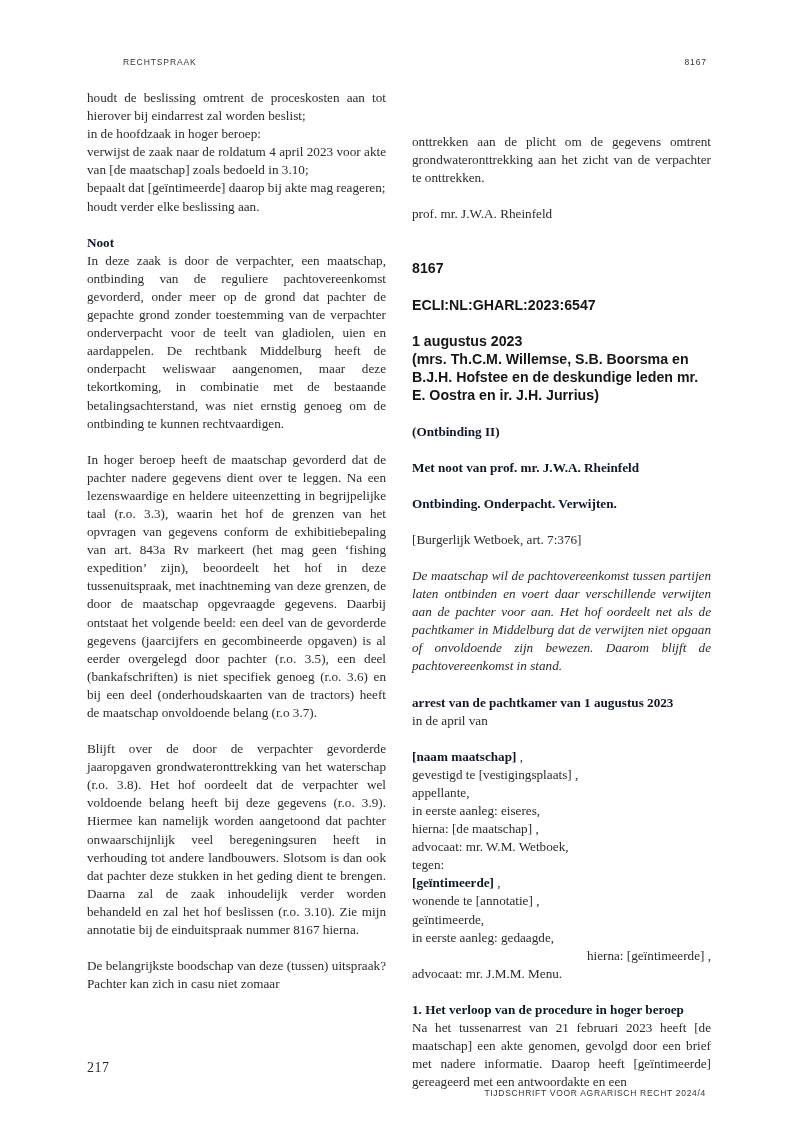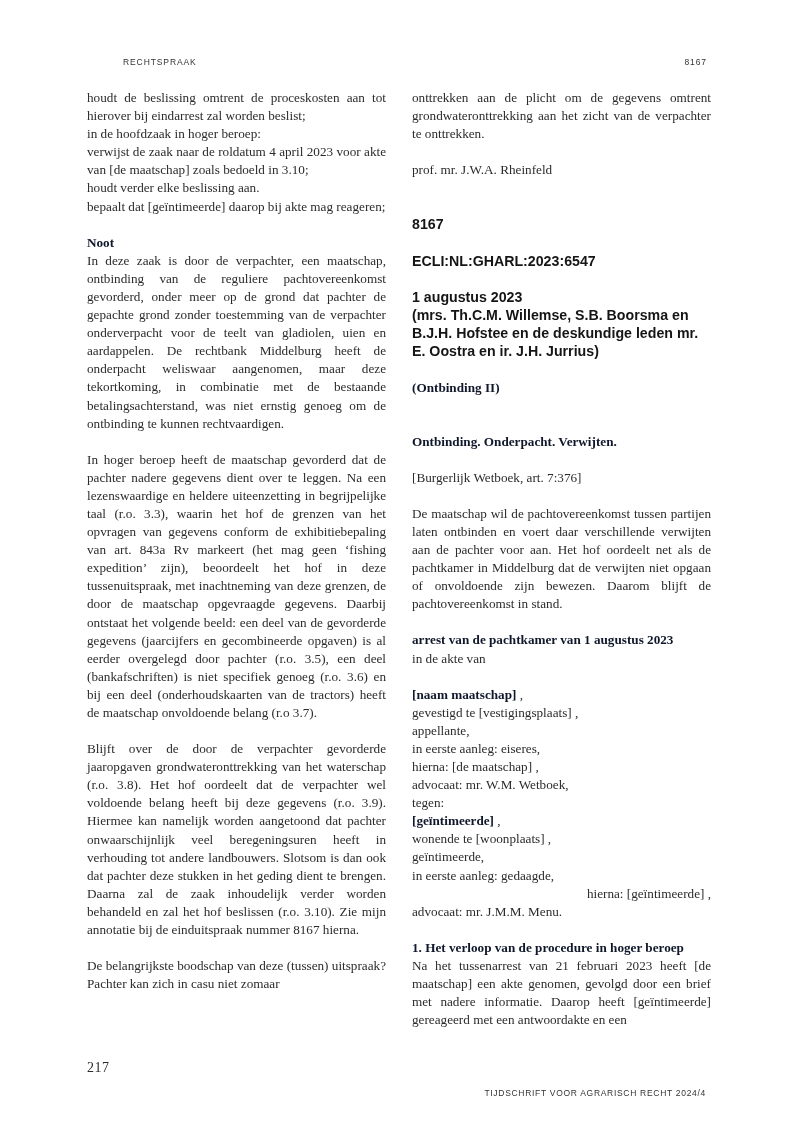--- a/index.html
+++ b/index.html
@@ -2,42 +2,42 @@
 <html><head>
 <meta charset="utf-8">
 <style>
   html, body { margin: 0; padding: 0; background: #ffffff; }
   body { width: 793px; height: 1122px; position: relative; overflow: hidden; color: #2a2a2a; }
   .running-head { position: absolute; top: 57px; font-family: "Liberation Sans", sans-serif; font-size: 8.5px; letter-spacing: 0.9px; color: #333; padding-left: 36px; }
   .rh-left { left: 87px; }
   .rh-right { right: 86px; }
   .col { position: absolute; top: 89px; width: 299px; font-family: "Liberation Serif", serif; font-size: 13.2px; line-height: 18.1px; color: #2b2b2b; }
   .col-left { left: 87px; text-align: justify; }
-  .col-right { left: 412px; text-align: justify; }
+  .col-right { left: 412px; text-align: justify; margin-top: 44px; }
   .col p { margin: 0; }
   .gap { height: 18px; }
   .u { }
   .b { font-weight: bold; color: #0f172a; }
-  .i { }
+  .i { font-style: italic; }
   .sans-h { font-family: "Liberation Sans", sans-serif; font-weight: bold; font-size: 14.2px; line-height: 18.2px; color: #151515; }
   .folio { position: absolute; top: 1060px; left: 87px; font-family: "Liberation Serif", serif; font-size: 14px; color: #2b2b2b; letter-spacing: 0.5px; }
   .journal { position: absolute; top: 1064px; right: 87px; font-family: "Liberation Sans", sans-serif; font-size: 8.5px; letter-spacing: 0.7px; color: #333; margin-top: 24px; }
 </style>
 </head>
 <body>
 
 <div class="running-head rh-left">RECHTSPRAAK</div>
 <div class="running-head rh-right">8167</div>
 
 <div class="col col-left">
   <p>houdt de beslissing omtrent de proceskosten aan tot hierover bij eindarrest zal worden beslist;</p>
   <p><span class="u">in de hoofdzaak in hoger beroep</span><span>:</span></p>
   <p><span>verwijst de zaak naar de roldatum </span><span class="u">4 april 2023</span><span> voor akte van [de maatschap] zoals bedoeld in 3.10;</span></p>
+  <p>bepaalt dat [geïntimeerde] daarop bij akte mag reageren;</p>
   <p style="text-align:left">houdt verder elke beslissing aan.</p>
-  <p>bepaalt dat [geïntimeerde] daarop bij akte mag reageren;</p>
   <div class="gap"></div>
   <p class="b">Noot</p>
   <p>In deze zaak is door de verpachter, een maatschap, ontbinding van de reguliere pachtovereenkomst gevorderd, onder meer op de grond dat pachter de gepachte grond zonder toestemming van de verpachter onderverpacht voor de teelt van gladiolen, uien en aardappelen. De rechtbank Middelburg heeft de onderpacht weliswaar aangenomen, maar deze tekortkoming, in combinatie met de bestaande betalingsachterstand, was niet ernstig genoeg om de ontbinding te kunnen rechtvaardigen.</p>
   <div class="gap"></div>
   <p>In hoger beroep heeft de maatschap gevorderd dat de pachter nadere gegevens dient over te leggen. Na een lezenswaardige en heldere uiteenzetting in begrijpelijke taal (r.o. 3.3), waarin het hof de grenzen van het opvragen van gegevens conform de exhibitiebepaling van art. 843a Rv markeert (het mag geen ‘fishing expedition’ zijn), beoordeelt het hof in deze tussenuitspraak, met inachtneming van deze grenzen, de door de maatschap opgevraagde gegevens. Daarbij ontstaat het volgende beeld: een deel van de gevorderde gegevens (jaarcijfers en gecombineerde opgaven) is al eerder overgelegd door pachter (r.o. 3.5), een deel (bankafschriften) is niet specifiek genoeg (r.o. 3.6) en bij een deel (onderhoudskaarten van de tractors) heeft de maatschap onvoldoende belang (r.o 3.7).</p>
   <div class="gap"></div>
   <p>Blijft over de door de verpachter gevorderde jaaropgaven grondwateronttrekking van het waterschap (r.o. 3.8). Het hof oordeelt dat de verpachter wel voldoende belang heeft bij deze gegevens (r.o. 3.9). Hiermee kan namelijk worden aangetoond dat pachter onwaarschijnlijk veel beregeningsuren heeft in verhouding tot andere landbouwers. Slotsom is dan ook dat pachter deze stukken in het geding dient te brengen. Daarna zal de zaak inhoudelijk verder worden behandeld en zal het hof beslissen (r.o. 3.10). Zie mijn annotatie bij de einduitspraak nummer 8167 hierna.</p>
   <div class="gap"></div>
   <p>De belangrijkste boodschap van deze (tussen) uitspraak? Pachter kan zich in casu niet zomaar</p>
 </div>
@@ -50,39 +50,40 @@
   <div class="gap"></div>
   <p class="sans-h">8167</p>
   <div class="gap"></div>
   <p class="sans-h">ECLI:NL:GHARL:2023:6547</p>
   <div class="gap"></div>
   <p class="sans-h" style="text-align:left">1 augustus 2023</p>
   <p class="sans-h" style="text-align:left">(mrs. Th.C.M. Willemse, S.B. Boorsma en B.J.H. Hofstee en de deskundige leden mr. E. Oostra en ir. J.H. Jurrius)</p>
   <div class="gap"></div>
   <p class="b">(Ontbinding II)</p>
   <div class="gap"></div>
+  <p class="b" style="text-align:left">Met noot van prof. mr. J.W.A. Rheinfeld</p>
   <div class="gap"></div>
   <p class="b" style="text-align:left">Ontbinding. Onderpacht. Verwijten.</p>
   <div class="gap"></div>
   <p style="text-align:left">[Burgerlijk Wetboek, art. 7:376]</p>
   <div class="gap"></div>
   <p class="i">De maatschap wil de pachtovereenkomst tussen partijen laten ontbinden en voert daar verschillende verwijten aan de pachter voor aan. Het hof oordeelt net als de pachtkamer in Middelburg dat de verwijten niet opgaan of onvoldoende zijn bewezen. Daarom blijft de pachtovereenkomst in stand.</p>
   <div class="gap"></div>
   <p class="b" style="text-align:left">arrest van de pachtkamer van 1 augustus 2023</p>
-  <p style="text-align:left">in de akte van</p>
+  <p style="text-align:left">in de april van</p>
   <div class="gap"></div>
   <p style="text-align:left"><span class="b">[naam maatschap]</span><span> ,</span></p>
   <p style="text-align:left">gevestigd te [vestigingsplaats] ,</p>
   <p style="text-align:left">appellante,</p>
   <p style="text-align:left">in eerste aanleg: eiseres,</p>
   <p style="text-align:left">hierna: [de maatschap] ,</p>
   <p style="text-align:left">advocaat: mr. W.M. Wetboek,</p>
   <p style="text-align:left">tegen:</p>
   <p style="text-align:left"><span class="b">[geïntimeerde]</span><span> ,</span></p>
-  <p style="text-align:left">wonende te [woonplaats] ,</p>
+  <p style="text-align:left">wonende te [annotatie] ,</p>
   <p style="text-align:left">geïntimeerde,</p>
   <p style="text-align:left">in eerste aanleg: gedaagde,</p>
   <p style="text-align:right">hierna: [geïntimeerde] ,</p>
   <p style="text-align:left">advocaat: mr. J.M.M. Menu.</p>
   <div class="gap"></div>
   <p class="b" style="text-align:left">1. Het verloop van de procedure in hoger beroep</p>
   <p>Na het tussenarrest van 21 februari 2023 heeft [de maatschap] een akte genomen, gevolgd door een brief met nadere informatie. Daarop heeft [geïntimeerde] gereageerd met een antwoordakte en een</p>
 </div>
 
 <div class="folio">217</div>

